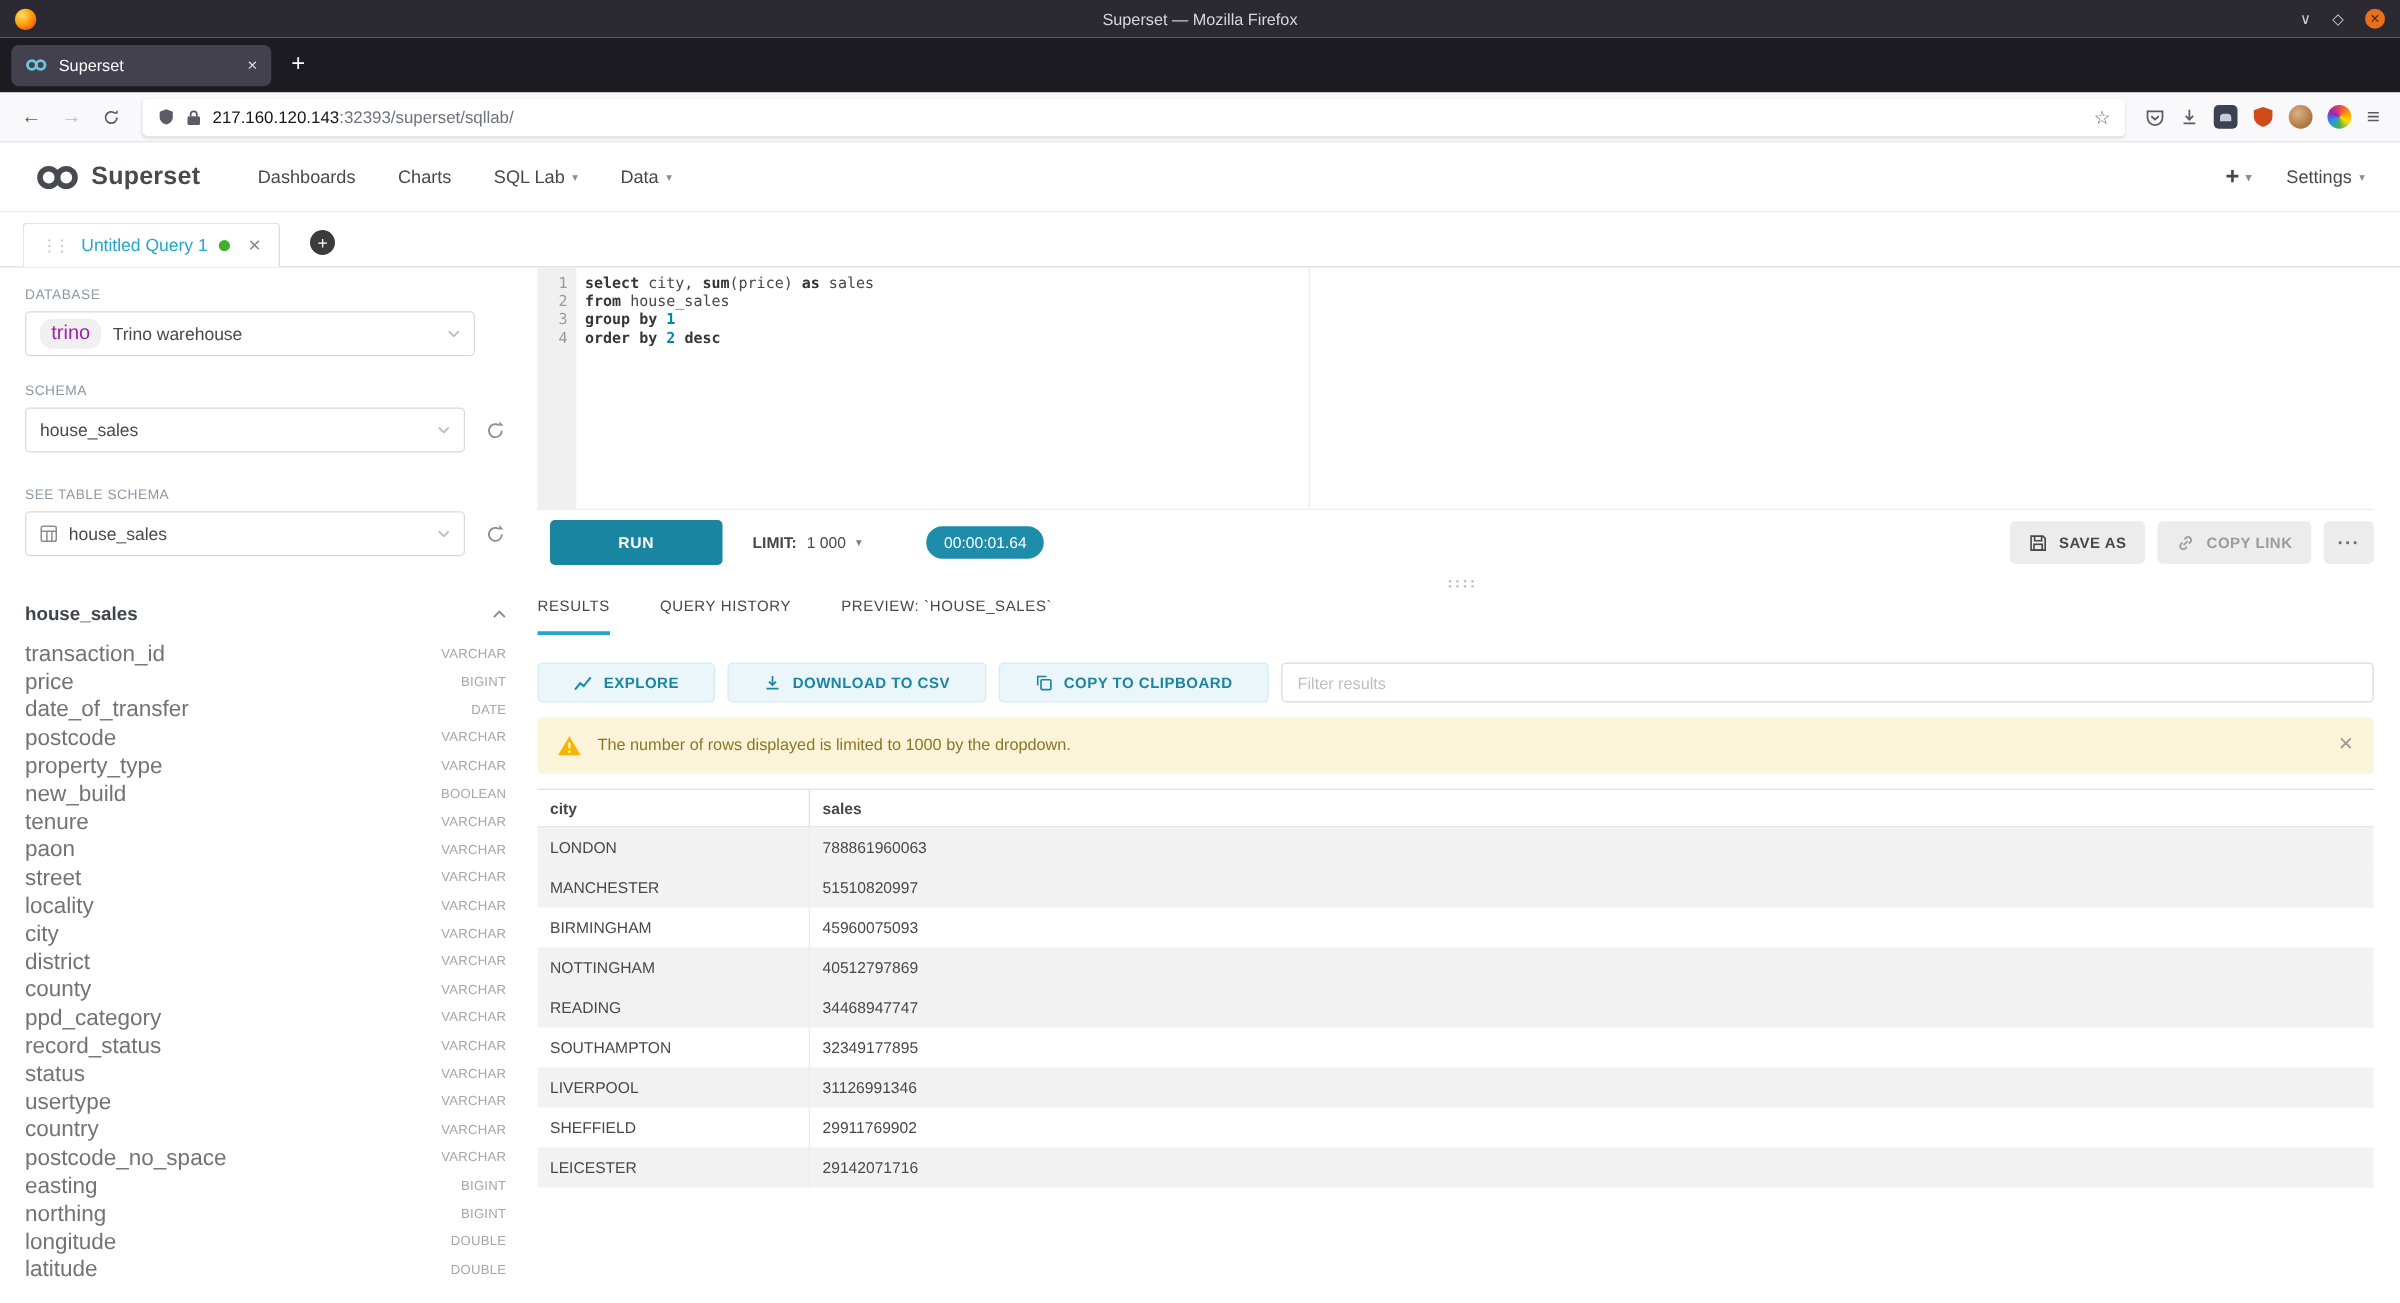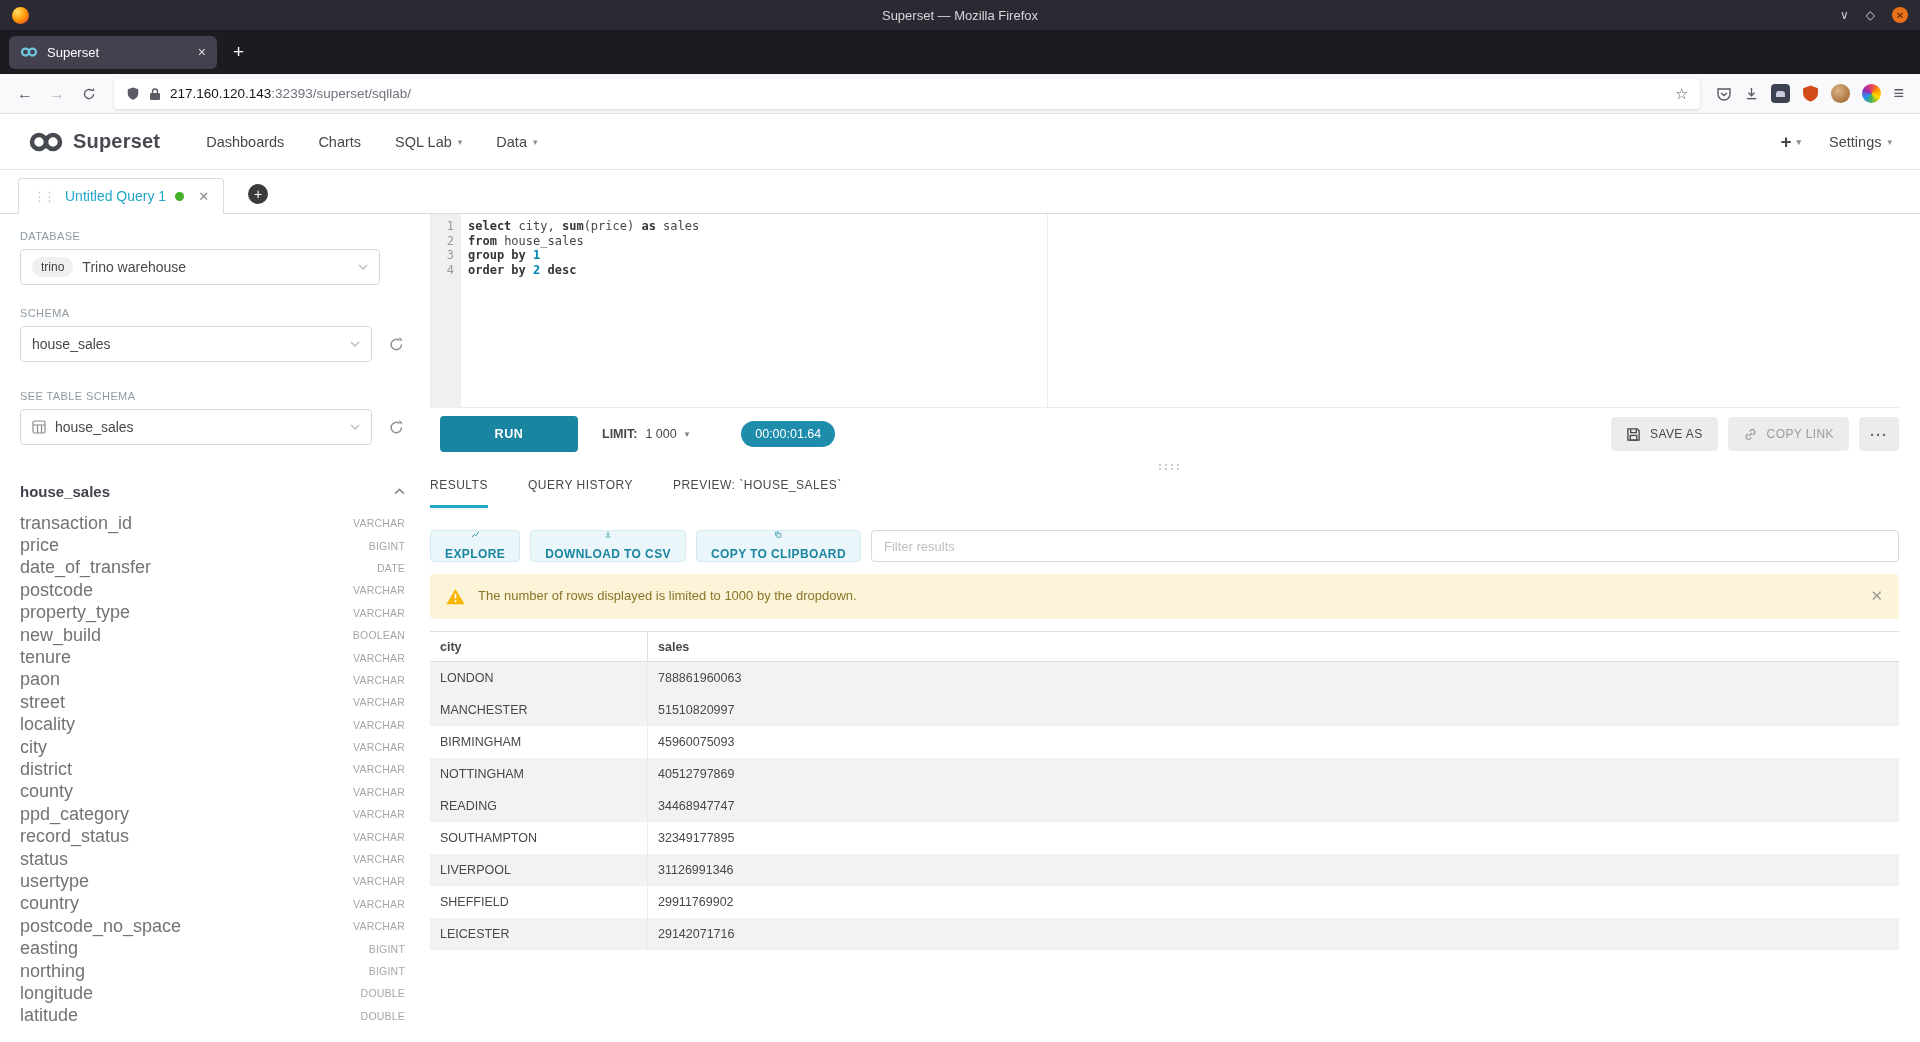--- a/index.html
+++ b/index.html
@@ -55,21 +55,21 @@
   .qtab-add { width:20px; height:20px; border-radius:50%; background:#3b3b3b; color:#fff; font-size:14px; line-height:1; display:flex; align-items:center; justify-content:center; margin:0 0 9px 24px; }
 
   
   .content { flex:1; min-height:0; display:flex; }
 
   .sidebar { flex:0 0 430px; padding:16px 25px 0 20px; overflow:hidden; }
   .side-label { font-size:11px; color:#8e99a3; letter-spacing:0.4px; margin-bottom:7px; }
   .select-row { display:flex; align-items:center; gap:16px; }
   .select { width:360px; height:36px; border:1px solid #d9d9d9; border-radius:4px; background:#fff; display:flex; align-items:center; gap:9px; padding:0 11px; }
   .select-val { font-size:14px; color:#484848; flex:1; white-space:nowrap; overflow:hidden; }
-  .db-badge { background:#f0f0f0; border-radius:10px; padding:3px 9px; font-size:12px; color:#404040; }
+  .db-badge { background:#f0f0f0; border-radius:10px; padding:3px 9px; font-size:16px; color:#a21caf; }
   .gap-a { margin-top:22px; }
   .gap-b { margin-top:28px; }
   .table-head { margin-top:38px; width:385px; display:flex; align-items:center; }
   .table-title { font-size:15px; font-weight:700; color:#40434b; flex:1; }
   .col-list { margin-top:12px; width:385px; }
   .col-row { height:22.4px; display:flex; align-items:center; }
   .col-name { font-size:18px; color:#737373; flex:1; }
   .col-type { font-size:10.5px; color:#a6a6a6; letter-spacing:0.2px; }
 
   .main { flex:1; min-width:0; display:flex; flex-direction:column; padding-right:21px; }
@@ -85,38 +85,38 @@
   .print-margin { position:absolute; top:0; bottom:0; left:586px; width:1px; background:#ececec; z-index:0; }
 
   
   .run-bar { flex:0 0 36px; margin-top:8px; display:flex; align-items:center; padding-left:10px; }
   .run-btn { width:138px; height:36px; background:#1985a0; color:#fff; font-size:12.5px; font-weight:700; letter-spacing:0.6px; border:none; border-radius:4px; display:flex; align-items:center; justify-content:center; font-family:inherit; }
   .limit { margin-left:24px; display:flex; align-items:center; gap:8px; font-size:12.5px; color:#484848; }
   .limit-label { font-weight:700; }
   .limit-caret { font-size:9px; color:#7c7c7c; }
   .timer-pill { margin-left:52px; background:#1e8cab; color:#fff; font-size:12.5px; padding:6px 14px; border-radius:14px; }
   .right-actions { margin-left:auto; display:flex; gap:10px; align-items:center; }
-  .gray-btn { height:34px; background:#ececec; border:none; border-radius:4px; display:flex; align-items:center; gap:9px; padding:0 15px; font-size:12px; font-weight:400; letter-spacing:0.4px; color:#484848; font-family:inherit; }
+  .gray-btn { height:34px; background:#ececec; border:none; border-radius:4px; display:flex; align-items:center; gap:9px; padding:0 15px; font-size:12px; font-weight:700; letter-spacing:0.4px; color:#484848; font-family:inherit; }
   .gray-btn.dim { color:#9b9b9b; }
   .more-btn { height:34px; width:40px; background:#ececec; border:none; border-radius:4px; color:#6d6d6d; font-size:15px; font-weight:700; letter-spacing:1px; display:flex; align-items:center; justify-content:center; font-family:inherit; }
 
   
   .pane-divider { flex:0 0 26px; display:flex; align-items:center; justify-content:center; }
   .drag-handle { width:2px; height:2px; border-radius:50%; background:#bdbdbd; margin-left:-9px;
     box-shadow:6px 0 0 #bdbdbd, 12px 0 0 #bdbdbd, 18px 0 0 #bdbdbd,
                0 4px 0 #bdbdbd, 6px 4px 0 #bdbdbd, 12px 4px 0 #bdbdbd, 18px 4px 0 #bdbdbd; }
 
   
   .stabs { flex:0 0 30px; display:flex; gap:40px; }
   .stab { font-size:12px; letter-spacing:0.5px; color:#484848; font-weight:500; position:relative; padding-bottom:12px; height:30px; }
   .stab.active::after { content:""; position:absolute; left:0; right:0; bottom:0; height:3px; background:#20a7c9; }
 
   
   .res-toolbar { flex:0 0 32px; margin-top:22px; display:flex; gap:10px; align-items:center; }
-  .teal-btn { height:32px; background:#eaf6fa; border:1px solid #d3ebf2; color:#1a85a0; border-radius:4px; display:flex; align-items:center; gap:9px; padding:0 14px; font-size:12px; font-weight:700; letter-spacing:0.4px; font-family:inherit;flex-direction:column; }
+  .teal-btn { height:32px; background:#eaf6fa; border:1px solid #d3ebf2; color:#1a85a0; border-radius:4px; display:flex; align-items:center; gap:9px; padding:0 28px; font-size:12px; font-weight:700; letter-spacing:0.4px; font-family:inherit; }
   .filter-input { flex:1; height:32px; border:1px solid #d9d9d9; border-radius:4px; padding:0 12px; font-size:13px; color:#484848; font-family:inherit; outline:none; }
   .filter-input::placeholder { color:#bfbfbf; }
 
   
   .alert { margin-top:12px; background:#fcf4d9; border-radius:4px; padding:14px 16px; display:flex; gap:13px; flex:0 0 auto; }
   .alert-body { flex:1; }
   .alert-title { font-size:13.5px; font-weight:700; color:#6d5a14; margin-bottom:9px; }
   .alert-msg { font-size:13px; color:#8a7527; }
   .alert-close { color:#9b9b9b; font-size:15px; align-self:flex-start; line-height:1; }
 

